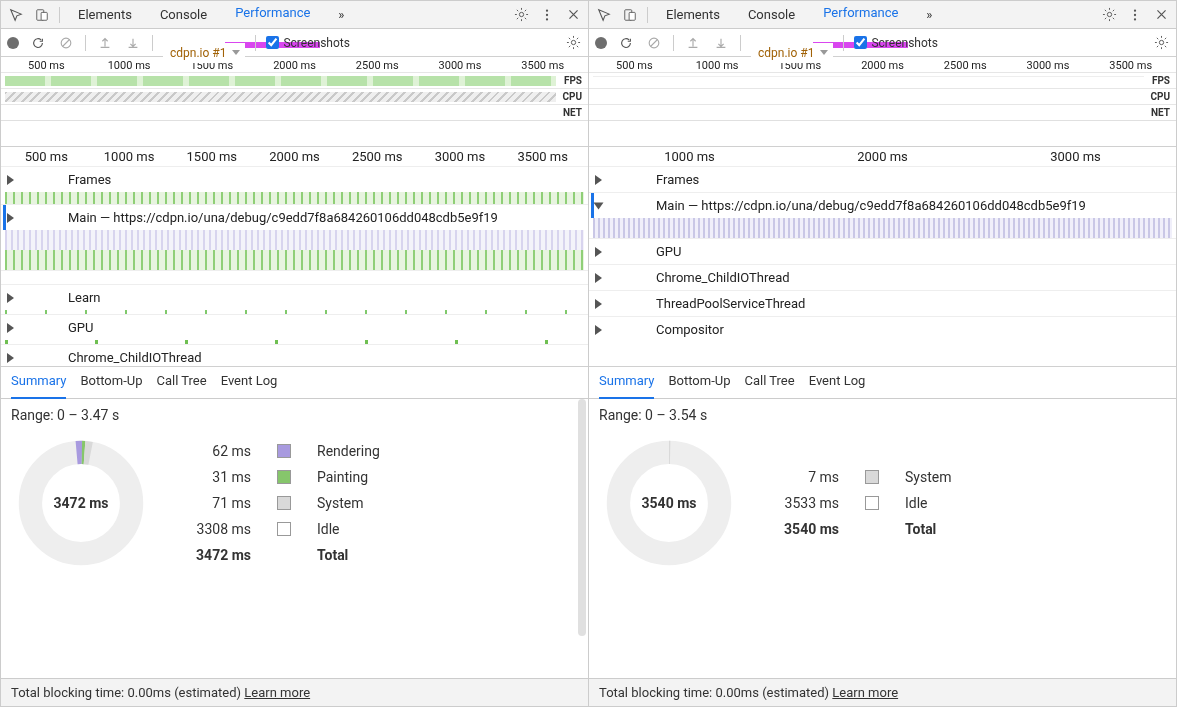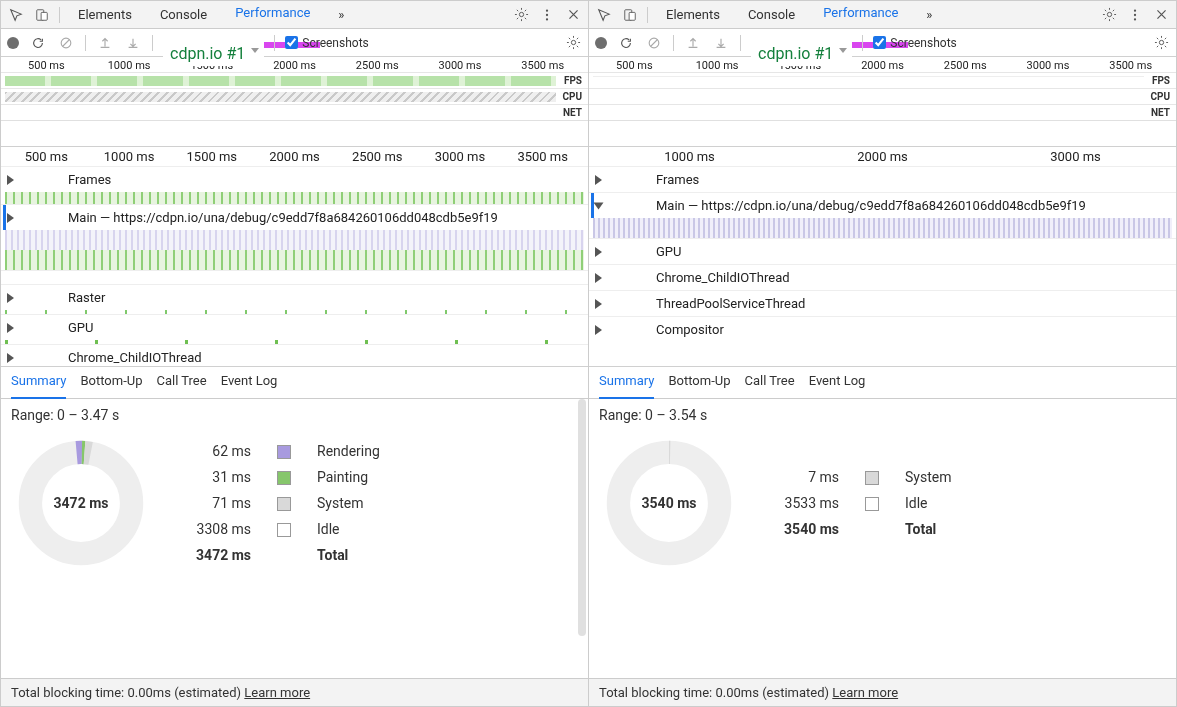--- a/index.html
+++ b/index.html
@@ -13,21 +13,21 @@
 .icon-btn { width: 18px; height: 18px; display: flex; align-items: center; justify-content: center; color: #555; fill: #555; cursor: pointer; }
 .icon-btn.light { color: #aaa; fill: #aaa; }
 .vsep { width: 1px; height: 16px; background: #ccc; }
 .tab { padding: 22px 10px; font-size: 13px; color: #333; cursor: pointer; }
 .tab.active { color: #1a73e8; border-bottom: 6px solid #d946ef; margin-bottom: -1px; }
 .spacer { flex: 1; }
 
 
 .toolbar { display: flex; align-items: center; height: 28px; border-bottom: 1px solid #d0d0d0; padding: 0 6px; gap: 10px; }
 .rec-dot { width: 12px; height: 12px; border-radius: 50%; background: #6e6e6e; }
-.origin-sel { color: #15803d; font-size: 16px; padding: 2px 18px 2px 6px; background: #fff; border: 1px solid transparent; position: relative; margin-top: 21px; }
+.origin-sel { color: #a16207; font-size: 12px; padding: 2px 18px 2px 6px; background: #fff; border: 1px solid transparent; position: relative; margin-top: 21px; }
 .origin-sel::after { content: ""; border-left: 4px solid transparent; border-right: 4px solid transparent; border-top: 5px solid #999; position: absolute; right: 4px; top: 6px; }
 .chk { display: flex; align-items: center; gap: 4px; font-size: 12px; color: #333; }
 .chk input { width: 13px; height: 13px; accent-color: #1a73e8; }
 
 
 .overview { border-bottom: 1px solid #d0d0d0; }
 .ruler { display: flex; font-size: 11px; color: #222; padding: 2px 4px 0 4px; justify-content: space-between; }
 .ruler span { flex: 1; text-align: center; }
 .mini-lane { height: 16px; display: flex; align-items: center; border-top: 1px solid #e6e6e6; position: relative; }
 .mini-lane .mlabel { position: absolute; right: 4px; font-size: 10px; font-weight: bold; color: #333; background: #fff; padding: 0 2px; margin-left: 20px; }
@@ -59,21 +59,21 @@
 .sum-tab { cursor: pointer; padding-bottom: 4px; color: #333; }
 .sum-tab.active { color: #1a73e8; border-bottom: 2px solid #1a73e8; margin-bottom: -7px; }
 
 .summary-body { flex: 1; padding: 8px 10px; overflow: auto; position: relative; }
 .range-label { font-size: 14px; margin-bottom: 10px; }
 .sum-row { display: flex; align-items: center; gap: 30px; }
 .donut { width: 140px; height: 140px; position: relative; }
 .donut svg { width: 100%; height: 100%; }
 .donut-center { position: absolute; top: 50%; left: 50%; transform: translate(-50%,-50%); font-weight: bold; font-size: 14px; }
 .legend { display: flex; flex-direction: column; gap: 10px; font-size: 14px; }
-.legend-row { display: flex; align-items: flex-end; gap: 26px; }
+.legend-row { display: flex; align-items: center; gap: 26px; }
 .legend-ms { width: 70px; text-align: right; }
 .swatch { width: 14px; height: 14px; border: 1px solid #999; }
 .legend-row.total .legend-ms, .legend-row.total .legend-name { font-weight: bold; }
 
 
 .footer { border-top: 1px solid #ccc; background: #f3f3f3; padding: 6px 10px; font-size: 13px; color: #333; }
 .footer .learn { text-decoration: underline; cursor: pointer; }
 
 .scrollbar-fake { position: absolute; right: 2px; top: 0; bottom: 0; width: 8px; background: #ccc; border-radius: 4px; opacity: .6; }
 </style>
@@ -205,21 +205,21 @@
       <div class="track" style="position:relative">
           <div class="blue-bar"></div>
           <span class="tri"></span>
           <span class="track-label">Main — https://cdpn.io/una/debug/c9edd7f8a684260106dd048cdb5e9f19</span>
         </div>
       <div class="stripes stripe-a"></div>
       <div class="stripes stripe-b"></div>
       <div style="height:14px;border-top:1px solid #eee;"></div>
       <div class="track">
           <span class="tri"></span>
-          <span class="track-label">Raster</span>
+          <span class="track-label">Learn</span>
         </div>
       <div style="height:4px;" class="stripes stripe-c"></div>
       <div class="track">
           <span class="tri"></span>
           <span class="track-label">GPU</span>
         </div>
       <div style="height:4px;" class="stripes stripe-d"></div>
       <div class="track">
           <span class="tri"></span>
           <span class="track-label">Chrome_ChildIOThread</span>

